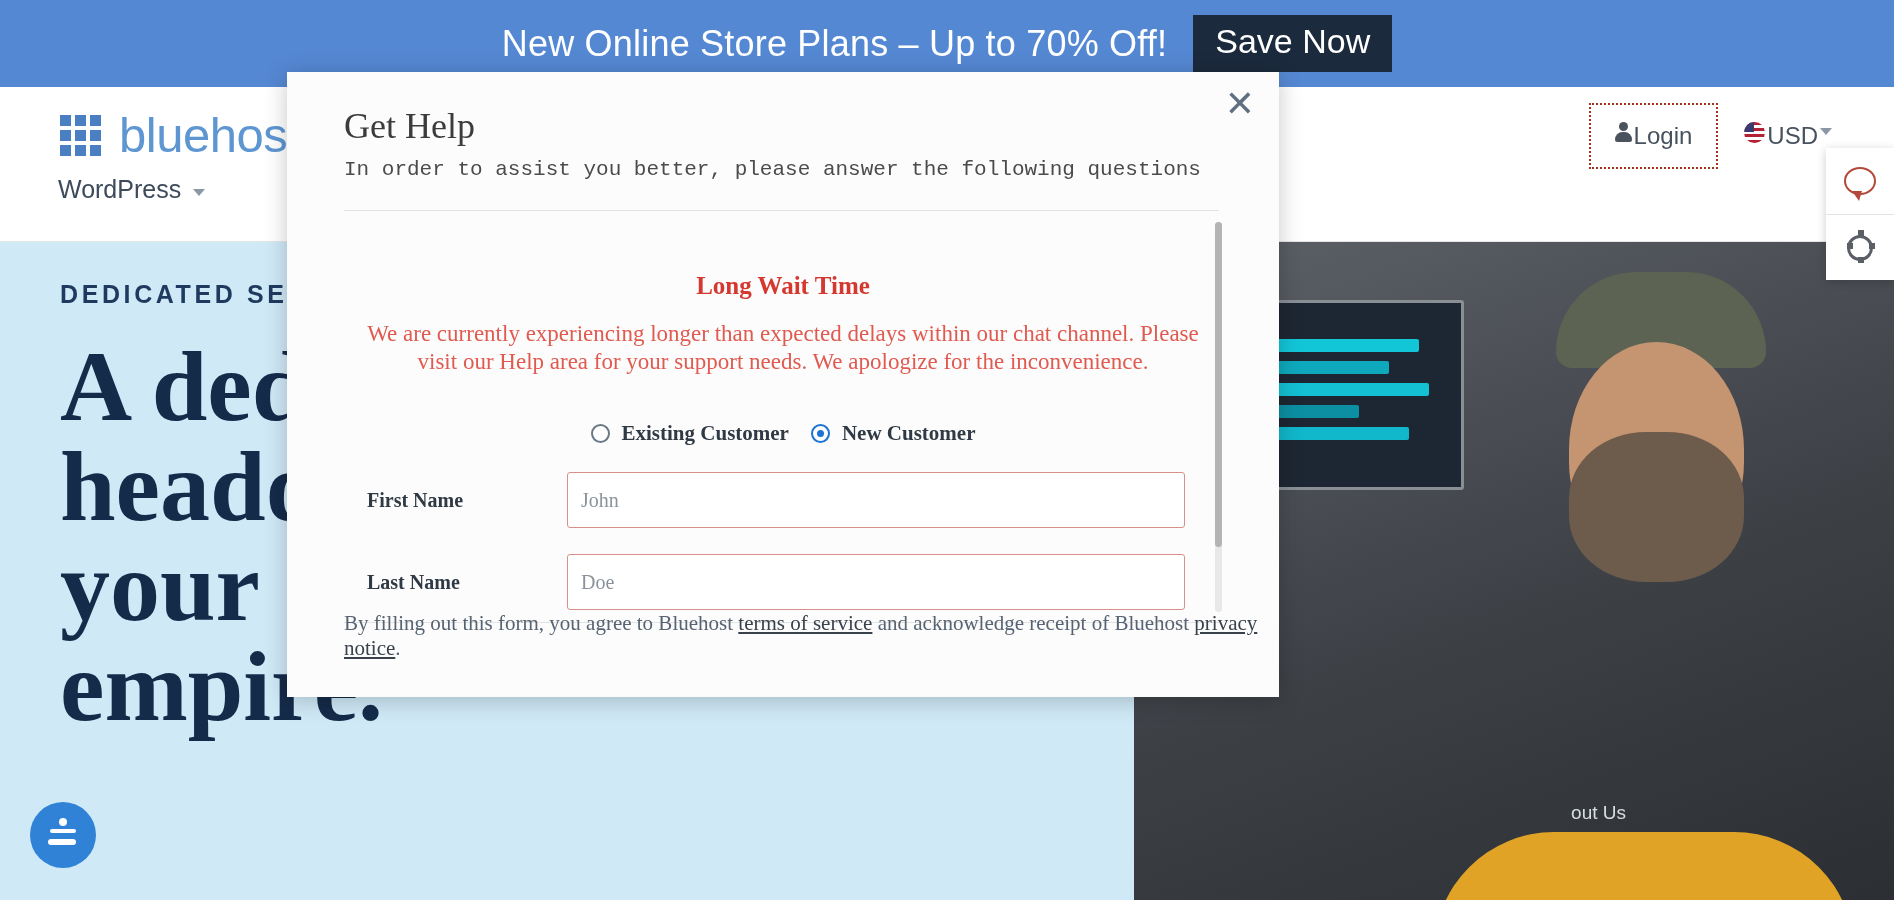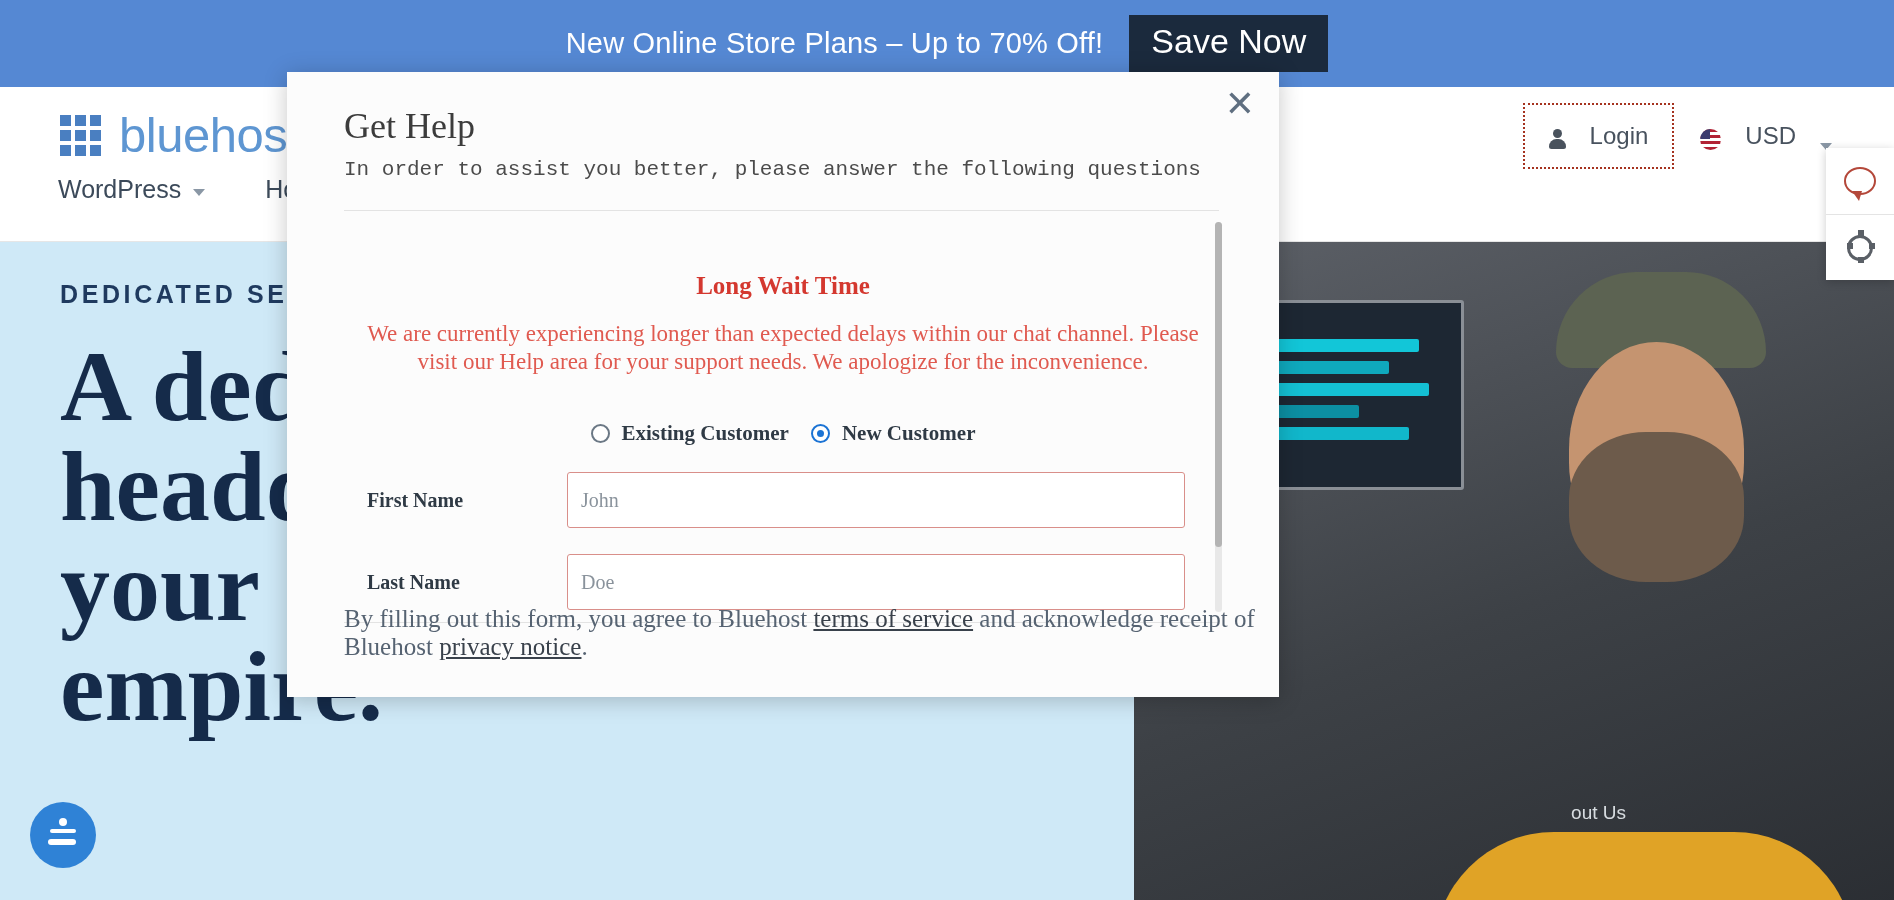--- a/index.html
+++ b/index.html
@@ -13,21 +13,21 @@
 
   
   .promo-bar {
     position: absolute; top: 0; left: 0;
     width: 1894px; height: 87px;
     background: #5588d3;
     display: flex; align-items: center; justify-content: center;
     gap: 26px;
   }
   .promo-text {
-    color: #ffffff; font-size: 29px; font-weight: 400;
+    color: #ffffff; font-size: 36px; font-weight: 400;
     letter-spacing: .2px; white-space: nowrap;
   }
   .promo-btn {
     background: #1b2a3d; color: #ffffff;
     font-size: 34px; padding: 7px 22px 11px 22px;
     border: none; cursor: pointer; white-space: nowrap;
     font-family: "Liberation Sans", sans-serif;
     text-align: center;
   }
 
@@ -44,38 +44,38 @@
   }
   .logo-grid {
     display: grid; grid-template-columns: repeat(3, 11px);
     grid-template-rows: repeat(3, 11px); gap: 4px;
   }
   .logo-grid span { background: #4a7fc1; display: block; width: 11px; height: 11px; }
   .logo-word { font-size: 49px; color: #5e96d2; font-weight: 300; letter-spacing: -.5px; }
 
   .main-nav {
     position: absolute; left: 58px; top: 88px;
-    display: flex; gap: 60px;
+    display: flex; gap: 60px; flex-direction: column;
   }
   .nav-item {
     display: flex; align-items: center; gap: 12px;
     font-size: 25px; color: #3c4a5a; cursor: pointer;
   }
   .caret {
     width: 0; height: 0;
     border-left: 6px solid transparent; border-right: 6px solid transparent;
     border-top: 7px solid #8a97a5; display: inline-block; margin-top: 6px;
   }
 
   .header-right {
     position: absolute; right: 36px; top: 16px;
     display: flex; align-items: center;
   }
   .hdr-ctl {
-    display: flex; align-items: flex-end; gap: 24px;
+    display: flex; align-items: flex-start; gap: 2px;
     padding: 17px 24px; cursor: pointer;
     border: 2px dotted #a5321f;
     font-size: 24px; color: #48525e;
   }
   .hdr-ctl.plain { border-color: transparent; }
   .person-icon {
     width: 17px; height: 21px; position: relative; display: inline-block;
   }
   .person-icon::before {
     content: ""; position: absolute; top: 0; left: 4px;
@@ -306,21 +306,21 @@
     width: 7px; height: 325px; background: #b4b4b4; border-radius: 4px;
   }
 
   .modal-footer-line {
     position: absolute; left: 57px; bottom: 74px;
     width: 875px; height: 1px; background: #e3e3e3;
   }
   .modal-footer {
     position: absolute; left: 57px; bottom: 36px;
     font-family: "Liberation Serif", serif;
-    font-size: 25px; color: #566372;
+    font-size: 21px; color: #566372;
   }
   .modal-footer a { color: #39414b; text-decoration: underline; cursor: pointer; }
 </style>
 </head>
 <body>
 
 <div id="page">
 
   <div class="promo-bar">
     <span class="promo-text">New Online Store Plans – Up to 70% Off!</span>

